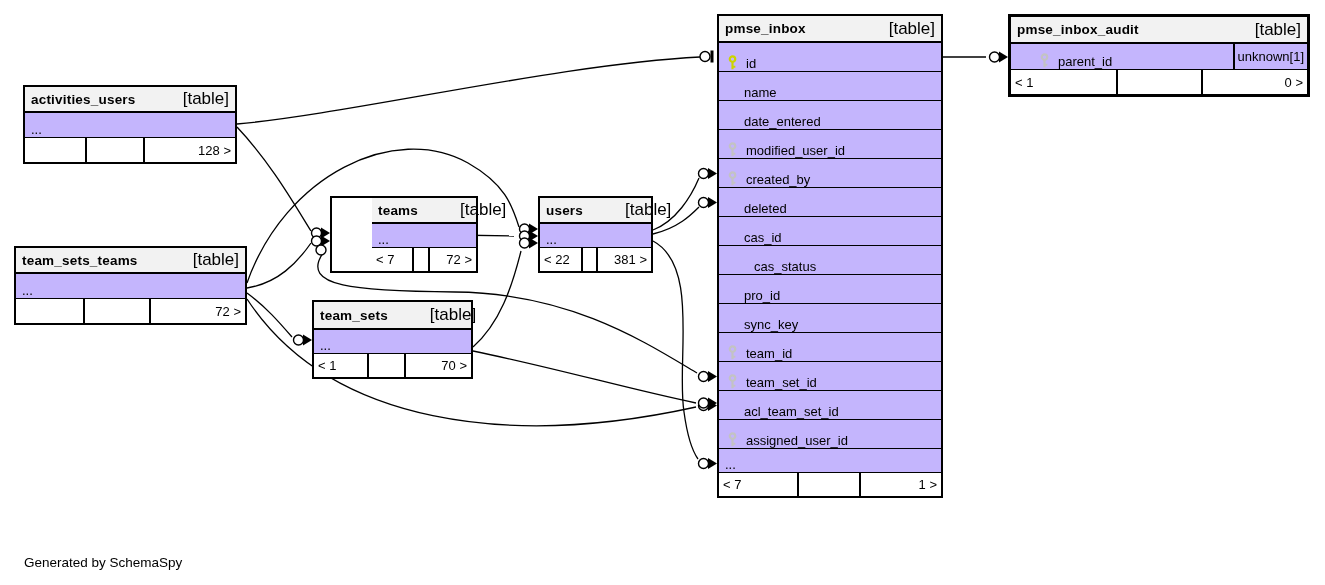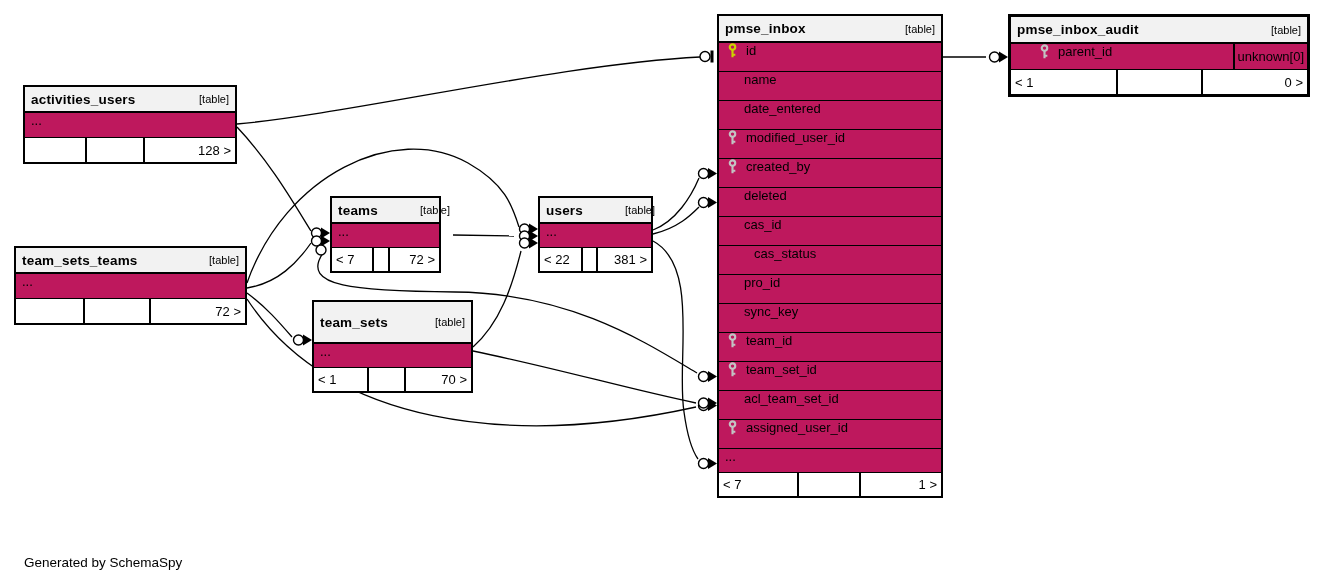--- a/index.html
+++ b/index.html
@@ -4,22 +4,22 @@
 <style>
   html,body{margin:0;padding:0;background:#fff;}
   #canvas{position:relative;width:1325px;height:585px;background:#fff;overflow:hidden;
           font-family:"Liberation Sans",sans-serif;color:#000;}
   #wires{position:absolute;left:0;top:0;}
   .tbl{position:absolute;background:#fff;border:2px solid #000;box-sizing:border-box;}
   .tbl.thick{border-width:3px;}
   .head{display:flex;justify-content:space-between;align-items:center;
         background:#f2f2f2;border-bottom:2px solid #000;padding:0 6px;box-sizing:border-box;gap:32px;}
   .ttl{font-weight:bold;font-size:13.5px;letter-spacing:.2px;}
-  .typ{font-size:11px;padding-left:10px;}
-  .row{display:flex;align-items:flex-start;border-bottom:1px solid #000;background:#be185d;
+  .typ{font-size:17px;padding-left:10px;}
+  .row{display:flex;align-items:flex-end;border-bottom:1px solid #000;background:#c4b5fd;
        padding-left:6px;font-size:13px;box-sizing:border-box;}
   .row .lbl{white-space:nowrap;}
   .row.haskey{padding-left:8px;}
   .key{margin-right:8px;flex:0 0 auto;}
   .keyspace{width:19px;flex:0 0 auto;}
   .rcell{margin-left:auto;align-self:stretch;display:flex;align-items:center;
          border-left:2px solid #000;padding:0 3px;font-size:13px;}
   .foot{display:flex;font-size:13px;box-sizing:border-box;}
   .fcell{box-sizing:border-box;display:flex;align-items:center;padding:0 4px;}
   .fcell.l{border-right:2px solid #000;}
@@ -126,21 +126,21 @@
         </div>
         <div class="row" style="height: 25px;">
           <span class="lbl">...</span>
         </div>
         <div class="foot" style="height: 24px;">
           <span class="fcell l" style="width: 69px;"></span>
           <span class="fcell m" style="width: 66px;"></span>
           <span class="fcell r">72 &gt;</span>
         </div>
       </div>
-      <div class="tbl" style="left: 330px; top: 196px; width: 111px;">
+      <div class="tbl" style="left: 330px; top: 196px; width: 148px; padding-left: 40px;">
         <div class="head" style="height: 26px;">
           <span class="ttl">teams</span>
           <span class="typ">[table]</span>
         </div>
         <div class="row" style="height: 24px;">
           <span class="lbl">...</span>
         </div>
         <div class="foot" style="height: 23px;">
           <span class="fcell l" style="width: 42px;">&lt; 7</span>
           <span class="fcell m" style="width: 16px;"></span>
@@ -155,21 +155,21 @@
         <div class="row" style="height: 24px;">
           <span class="lbl">...</span>
         </div>
         <div class="foot" style="height: 23px;">
           <span class="fcell l" style="width: 43px;">&lt; 22</span>
           <span class="fcell m" style="width: 15px;"></span>
           <span class="fcell r">381 &gt;</span>
         </div>
       </div>
       <div class="tbl" style="left: 312px; top: 300px; width: 161px;">
-        <div class="head" style="height: 42px;">
+        <div class="head" style="height: 28px;">
           <span class="ttl">team_sets</span>
           <span class="typ">[table]</span>
         </div>
         <div class="row" style="height: 24px;">
           <span class="lbl">...</span>
         </div>
         <div class="foot" style="height: 23px;">
           <span class="fcell l" style="width: 55px;">&lt; 1</span>
           <span class="fcell m" style="width: 37px;"></span>
           <span class="fcell r">70 &gt;</span>
@@ -267,21 +267,21 @@
         <div class="head" style="height: 27px;">
           <span class="ttl">pmse_inbox_audit</span>
           <span class="typ">[table]</span>
         </div>
         <div class="row haskey" style="height: 26px; padding-left: 28px;">
           <svg viewBox="0 0 12 18" width="11" height="16" class="key">
             <circle cx="6" cy="4.6" r="3.1" fill="none" stroke="#c3c3c3" stroke-width="2.4"></circle>
             <path d="M6 7.6 L6 16 M6 13.2 L9.2 13.2" fill="none" stroke="#c3c3c3" stroke-width="2.4"></path>
           </svg>
           <span class="lbl">parent_id</span>
-          <span class="rcell">unknown[0]</span>
+          <span class="rcell">unknown[1]</span>
         </div>
         <div class="foot" style="height: 24px;">
           <span class="fcell l" style="width: 107px;">&lt; 1</span>
           <span class="fcell m" style="width: 85px;"></span>
           <span class="fcell r">0 &gt;</span>
         </div>
       </div>
     </div>
   <div class="credit">Generated by SchemaSpy</div>
 </div>

